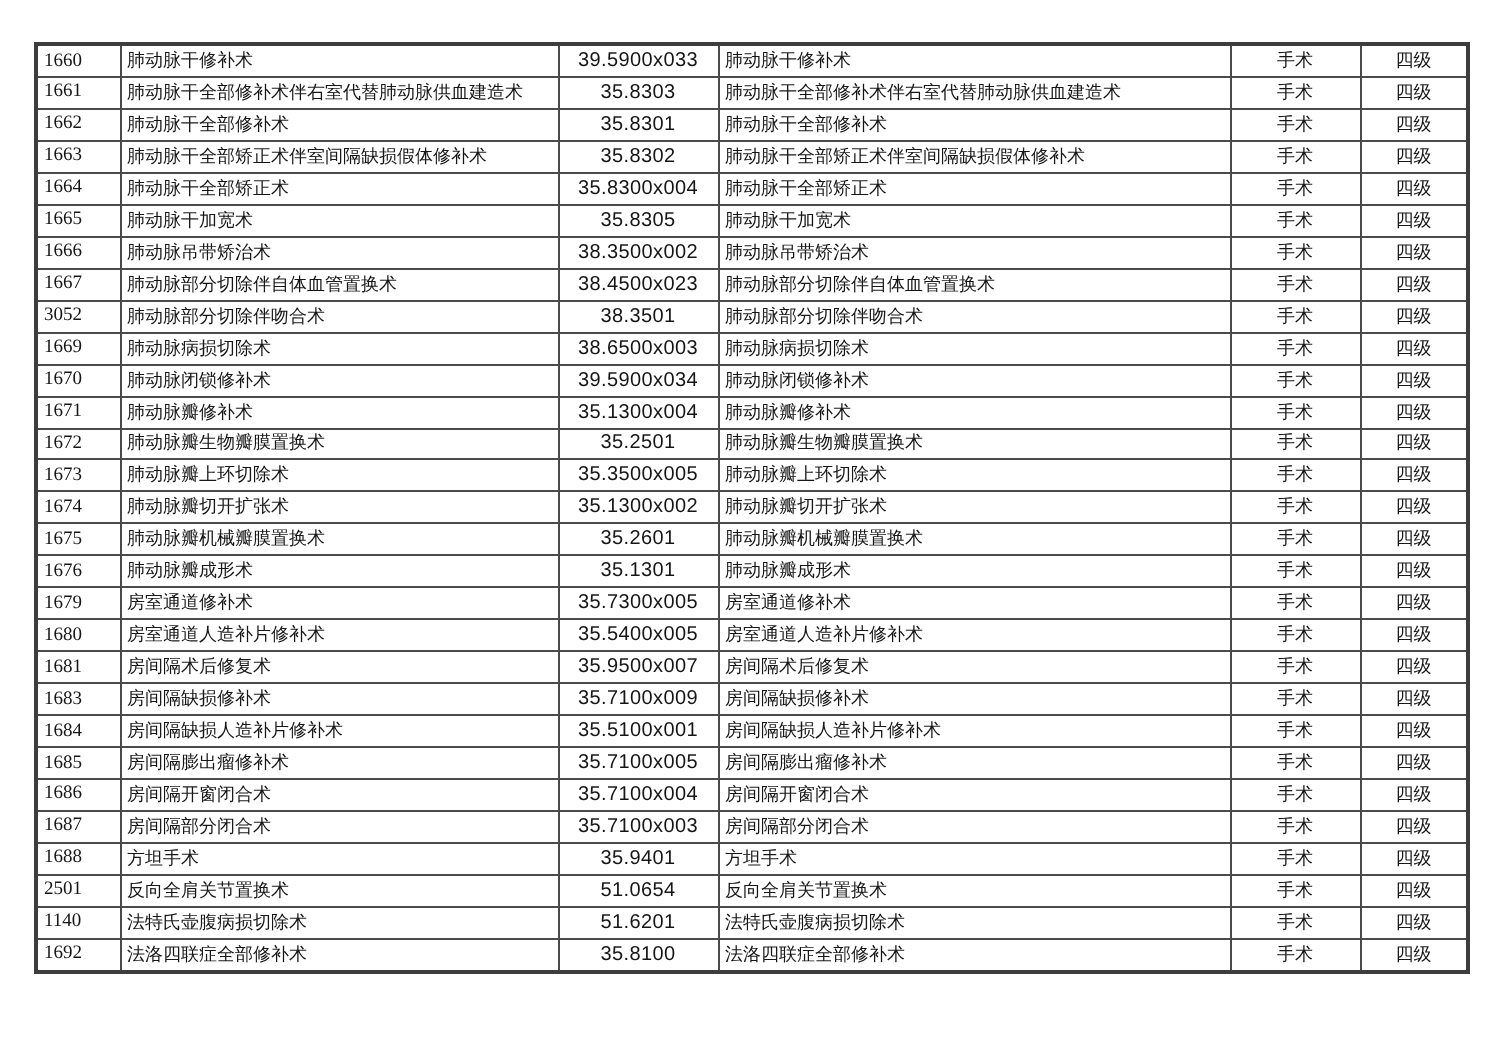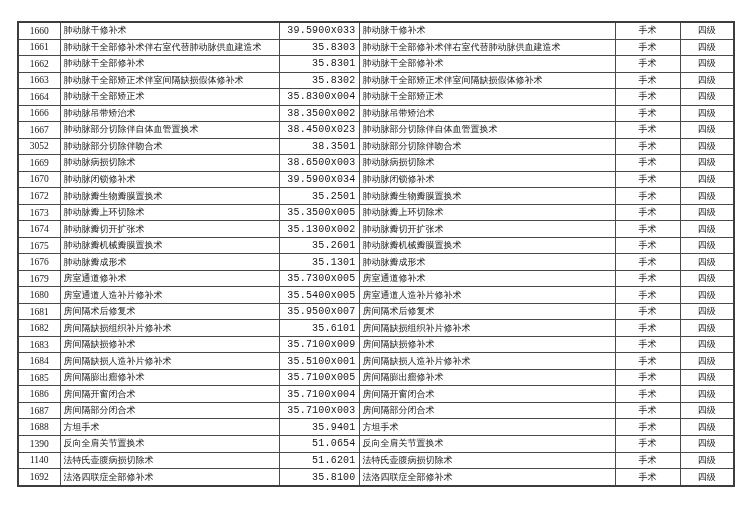--- a/index.html
+++ b/index.html
@@ -29,33 +29,33 @@
   }
   table.proc-table td {
     border: 1px solid #4a4a4a;
     padding: 0 3px;
     color: #161616;
     white-space: nowrap;
     overflow: hidden;
     vertical-align: middle;
   }
   td.c-num {
-    text-align: center;
+    text-align: left;
     font-family: "Liberation Serif", "DejaVu Serif", serif;
     font-size: 9.5px;
     margin-left: 35px;
   }
   td.c-name {
     text-align: left;
     font-family: "DejaVu Serif", serif;
     font-size: 9px;
   }
   td.c-code {
-    text-align: right;
-    font-family: Liberation Mono, monospace;
+    text-align: center;
+    font-family: Liberation Sans, sans-serif;
     font-size: 10px;
     letter-spacing: 0.2px;
   }
   td.c-type, td.c-level {
     text-align: center;
     font-family: "DejaVu Serif", serif;
     font-size: 9px;
   }
 </style>
 </head>
@@ -106,20 +106,28 @@
         </tr>
         <tr>
           <td class="c-num">1664</td>
           <td class="c-name">肺动脉干全部矫正术</td>
           <td class="c-code">35.8300x004</td>
           <td class="c-name">肺动脉干全部矫正术</td>
           <td class="c-type">手术</td>
           <td class="c-level">四级</td>
         </tr>
         <tr>
+          <td class="c-num">1665</td>
+          <td class="c-name">肺动脉干加宽术</td>
+          <td class="c-code">35.8305</td>
+          <td class="c-name">肺动脉干加宽术</td>
+          <td class="c-type">手术</td>
+          <td class="c-level">四级</td>
+        </tr>
+        <tr>
           <td class="c-num">1666</td>
           <td class="c-name">肺动脉吊带矫治术</td>
           <td class="c-code">38.3500x002</td>
           <td class="c-name">肺动脉吊带矫治术</td>
           <td class="c-type">手术</td>
           <td class="c-level">四级</td>
         </tr>
         <tr>
           <td class="c-num">1667</td>
           <td class="c-name">肺动脉部分切除伴自体血管置换术</td>
@@ -146,20 +154,28 @@
         </tr>
         <tr>
           <td class="c-num">1670</td>
           <td class="c-name">肺动脉闭锁修补术</td>
           <td class="c-code">39.5900x034</td>
           <td class="c-name">肺动脉闭锁修补术</td>
           <td class="c-type">手术</td>
           <td class="c-level">四级</td>
         </tr>
         <tr>
+          <td class="c-num">1671</td>
+          <td class="c-name">肺动脉瓣修补术</td>
+          <td class="c-code">35.1300x004</td>
+          <td class="c-name">肺动脉瓣修补术</td>
+          <td class="c-type">手术</td>
+          <td class="c-level">四级</td>
+        </tr>
+        <tr>
           <td class="c-num">1672</td>
           <td class="c-name">肺动脉瓣生物瓣膜置换术</td>
           <td class="c-code">35.2501</td>
           <td class="c-name">肺动脉瓣生物瓣膜置换术</td>
           <td class="c-type">手术</td>
           <td class="c-level">四级</td>
         </tr>
         <tr>
           <td class="c-num">1673</td>
           <td class="c-name">肺动脉瓣上环切除术</td>
@@ -210,28 +226,20 @@
         </tr>
         <tr>
           <td class="c-num">1681</td>
           <td class="c-name">房间隔术后修复术</td>
           <td class="c-code">35.9500x007</td>
           <td class="c-name">房间隔术后修复术</td>
           <td class="c-type">手术</td>
           <td class="c-level">四级</td>
         </tr>
         <tr>
-          <td class="c-num">1682</td>
-          <td class="c-name">房间隔缺损组织补片修补术</td>
-          <td class="c-code">35.6101</td>
-          <td class="c-name">房间隔缺损组织补片修补术</td>
-          <td class="c-type">手术</td>
-          <td class="c-level">四级</td>
-        </tr>
-        <tr>
           <td class="c-num">1683</td>
           <td class="c-name">房间隔缺损修补术</td>
           <td class="c-code">35.7100x009</td>
           <td class="c-name">房间隔缺损修补术</td>
           <td class="c-type">手术</td>
           <td class="c-level">四级</td>
         </tr>
         <tr>
           <td class="c-num">1684</td>
           <td class="c-name">房间隔缺损人造补片修补术</td>
@@ -266,21 +274,21 @@
         </tr>
         <tr>
           <td class="c-num">1688</td>
           <td class="c-name">方坦手术</td>
           <td class="c-code">35.9401</td>
           <td class="c-name">方坦手术</td>
           <td class="c-type">手术</td>
           <td class="c-level">四级</td>
         </tr>
         <tr>
-          <td class="c-num">1390</td>
+          <td class="c-num">2501</td>
           <td class="c-name">反向全肩关节置换术</td>
           <td class="c-code">51.0654</td>
           <td class="c-name">反向全肩关节置换术</td>
           <td class="c-type">手术</td>
           <td class="c-level">四级</td>
         </tr>
         <tr>
           <td class="c-num">1140</td>
           <td class="c-name">法特氏壶腹病损切除术</td>
           <td class="c-code">51.6201</td>

